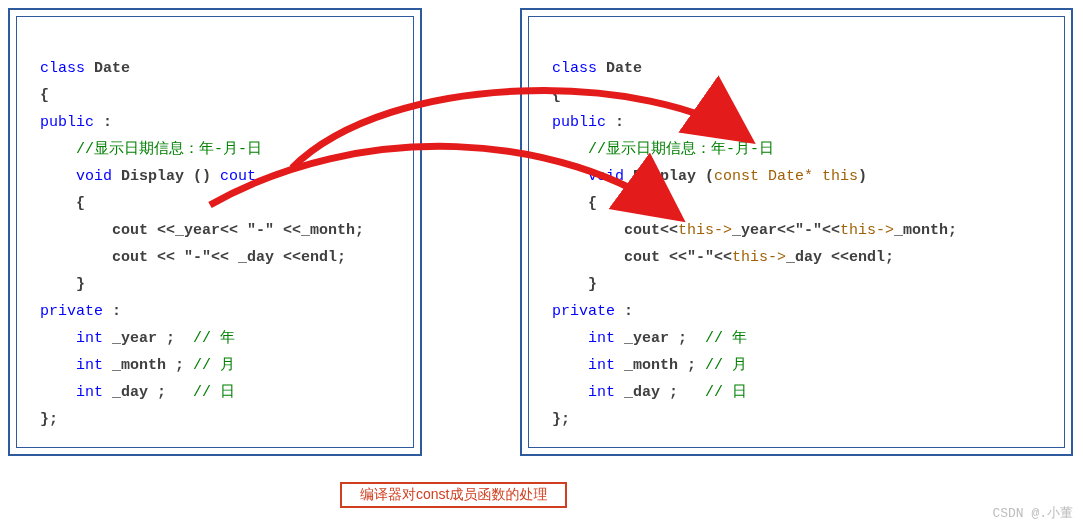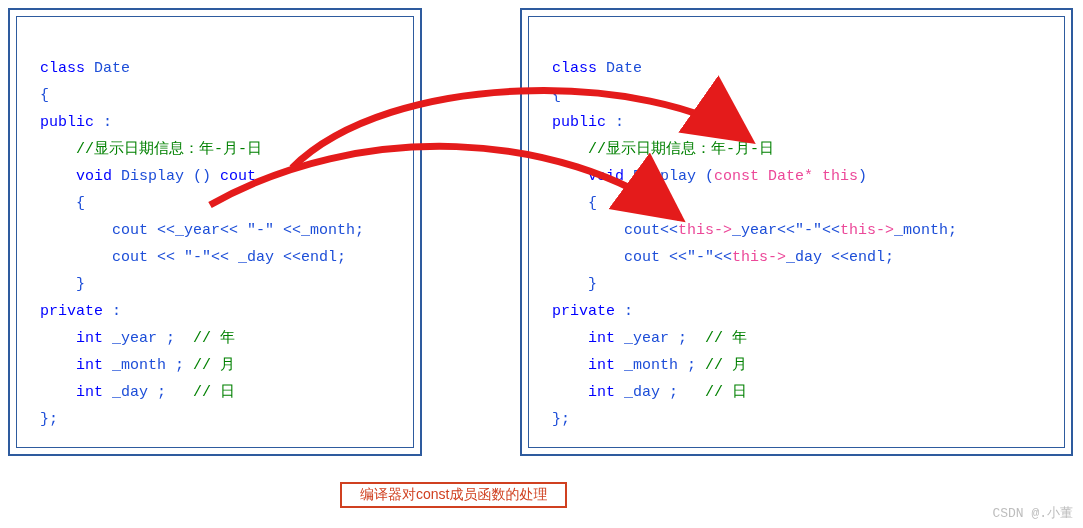--- a/index.html
+++ b/index.html
@@ -22,22 +22,22 @@
     position: absolute;
   }
   .code {
     position: absolute;
     white-space: pre;
     line-height: 27px;
     color: #000;
   }
   .kw-blue   { color: #0000ff; margin-top: 14px; }
   .kw-green  { color: #008000; }
-  .kw-red    { color: #ec4899; }
-  .txt       { color: #1d4ed8; }
+  .kw-red    { color: #a16207; }
+  .txt       { color: #404040; font-weight: bold; }
   .caption-box {
     position: absolute;
     border: 2px solid #d04020;
     background: #fff;
     padding: 2px 18px;
     color: #d04020;
     font-family: "Microsoft YaHei", sans-serif;
     font-size: 14px;
   }
   .watermark {

